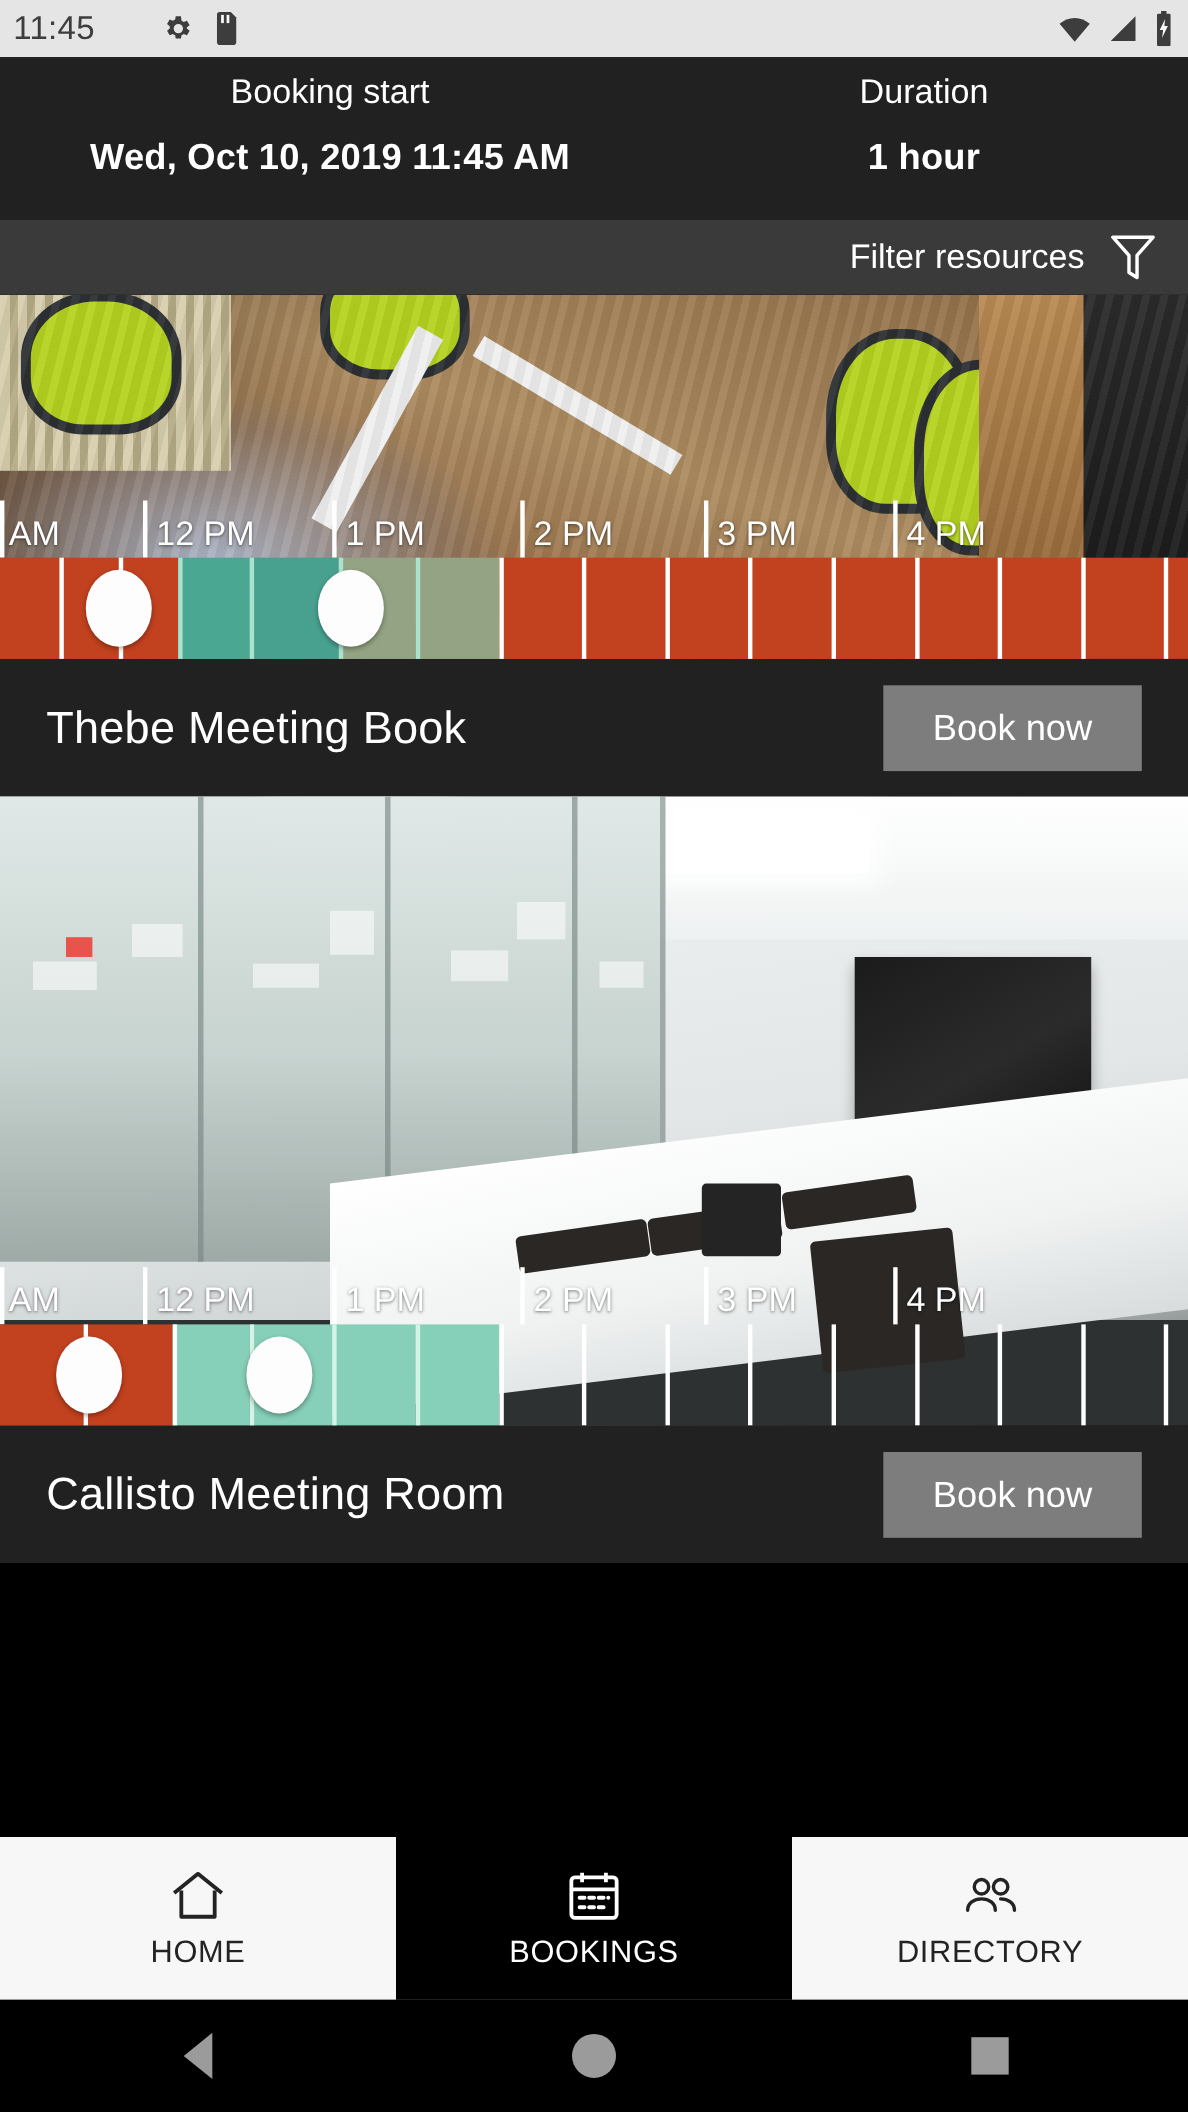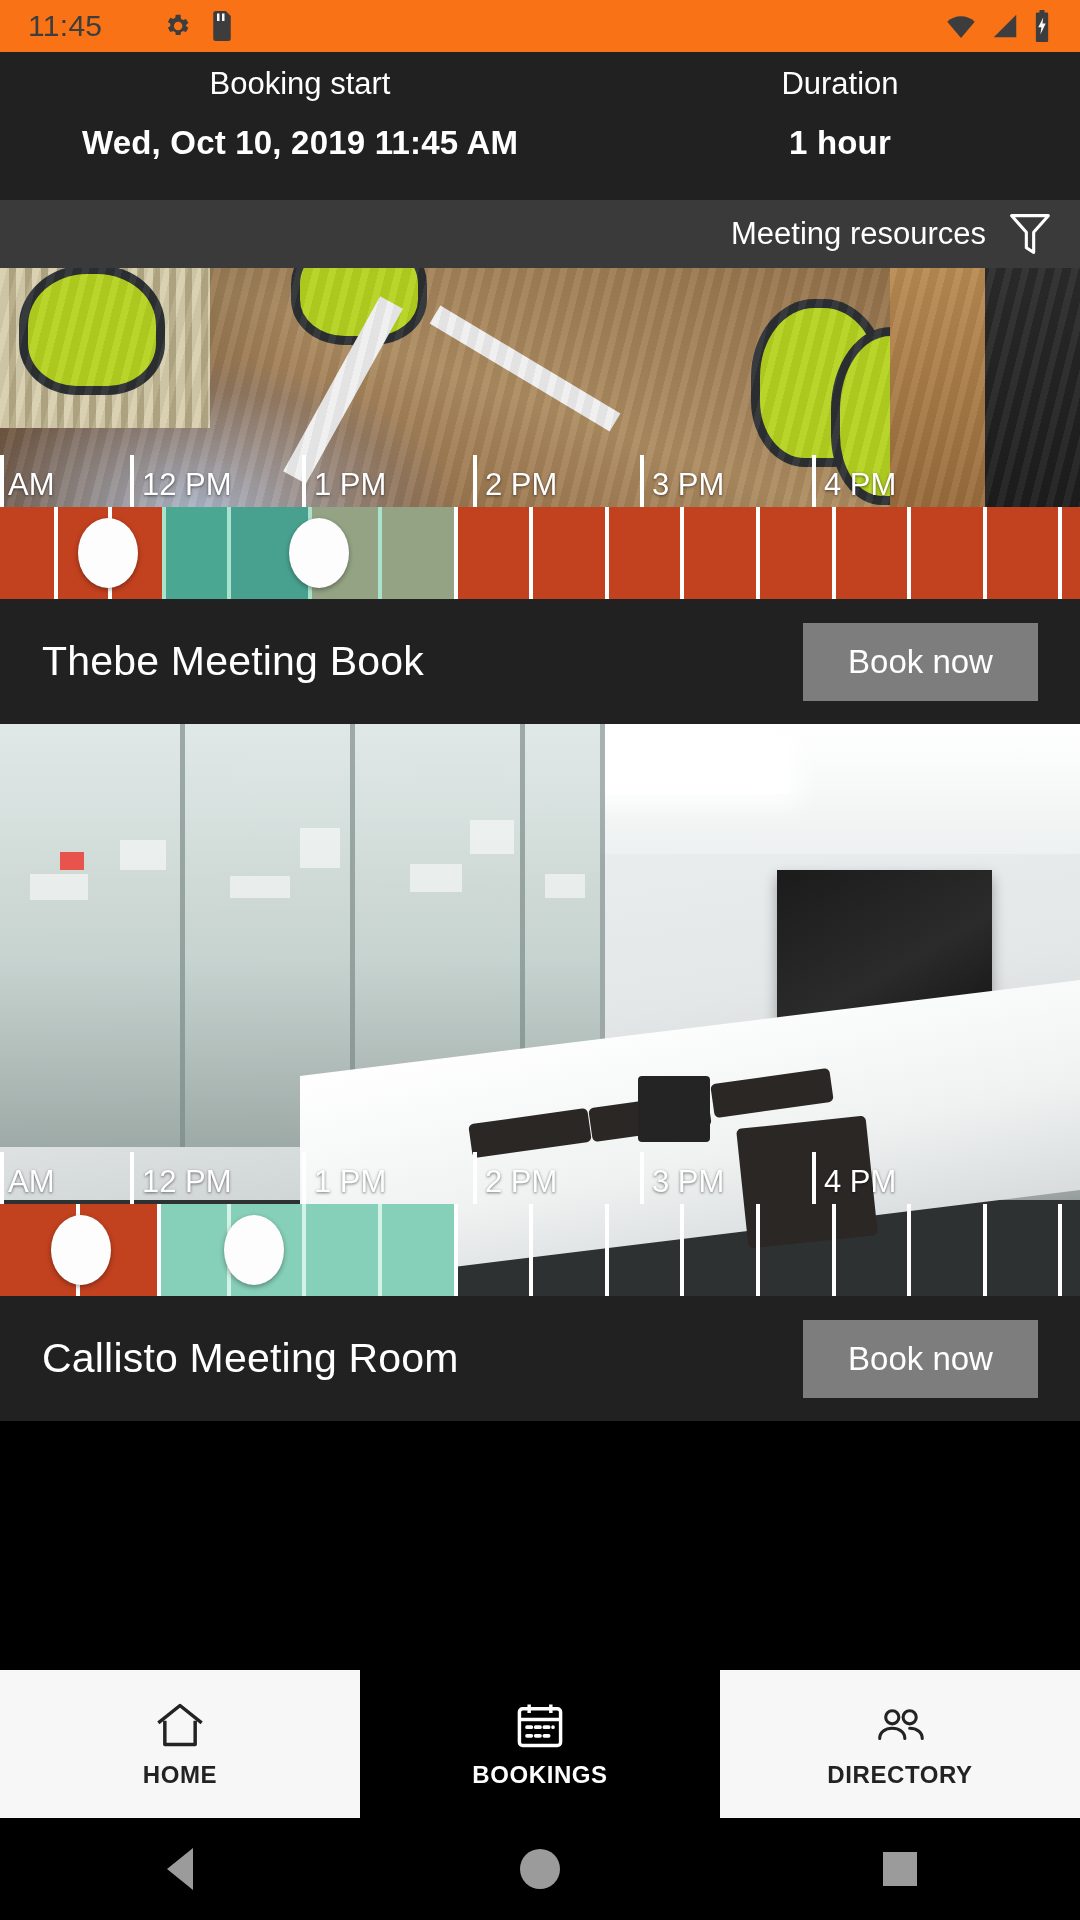--- a/index.html
+++ b/index.html
@@ -7,22 +7,22 @@
   html, body {
     width:1080px; height:1920px;
     background:#000;
     font-family:"Liberation Sans", sans-serif;
     overflow:hidden;
   }
   #app { width:1080px; height:1920px; position:relative; display:flex; flex-direction:column; background:#000; }
 
   
   .statusbar {
-    height:52px; background:#f97316; color:#3c3c3c;
-    display:flex; align-items:center; padding:0 28px;
+    height:52px; background:#e5e5e5; color:#3c3c3c;
+    display:flex; align-items:center; padding:0 12px;
     flex:0 0 52px;
     gap:36px;
   }
   .sb-clock { font-size:30px; font-weight:400; letter-spacing:.3px; color:#3d3d3d; }
   .sb-left-icons { display:flex; align-items:center; gap:18px; margin-left:24px; }
   .sb-spacer { flex:1; }
   .sb-right-icons { display:flex; align-items:center; gap:12px; }
   .sb-icon svg { display:block; }
 
   
@@ -129,21 +129,21 @@
   }
 
   
   .tabbar { flex:0 0 148px; display:flex; background:#f7f7f7; }
   .tab {
     flex:1; display:flex; flex-direction:column;
     align-items:center; justify-content:center; gap:10px;
     color:#232323; cursor:pointer;
   }
   .tab.active { background:#000; color:#fff; }
-  .tab-label { font-size:24px; letter-spacing:.6px;font-weight:bold; }
+  .tab-label { font-size:28px; letter-spacing:.6px; }
   .tab-icon svg { display:block; }
 
   
   .navbar {
     flex:0 0 102px; background:#000;
     display:flex; align-items:center; justify-content:space-around;
   }
   .nav-btn { width:120px; display:flex; align-items:center; justify-content:center; cursor:pointer; }
   .nav-tri { width:0;height:0;border-top:21px solid transparent;border-bottom:21px solid transparent;border-right:26px solid #9b9b9b; }
   .nav-circ { width:40px;height:40px;border-radius:50%;background:#9b9b9b; }
@@ -196,21 +196,21 @@
       <span class="bh-label">Booking start</span>
       <span class="bh-value">Wed, Oct 10, 2019 11:45 AM</span>
     </div>
     <div class="bh-col dur">
       <span class="bh-label">Duration</span>
       <span class="bh-value">1 hour</span>
     </div>
   </div>
 
   <div class="filterbar">
-    <span class="filter-label">Meeting resources</span>
+    <span class="filter-label">Filter resources</span>
     <span class="filter-icon">
       <svg width="44" height="48" viewBox="0 0 24 26" fill="none" stroke="#ffffff" stroke-width="1.7">
         <path d="M2 3h20l-8 9v11l-4-2.5V12L2 3z" stroke-linejoin="round"></path>
       </svg>
     </span>
   </div>
 
   <div class="resource-list">
 
     <div class="resource-card">

